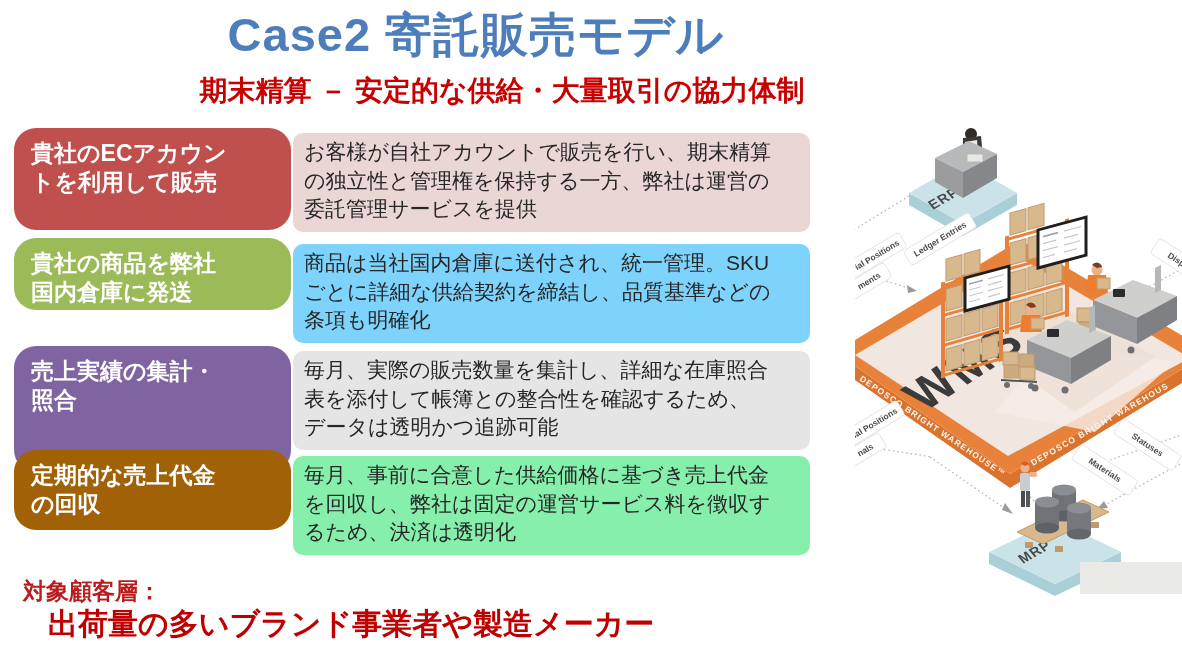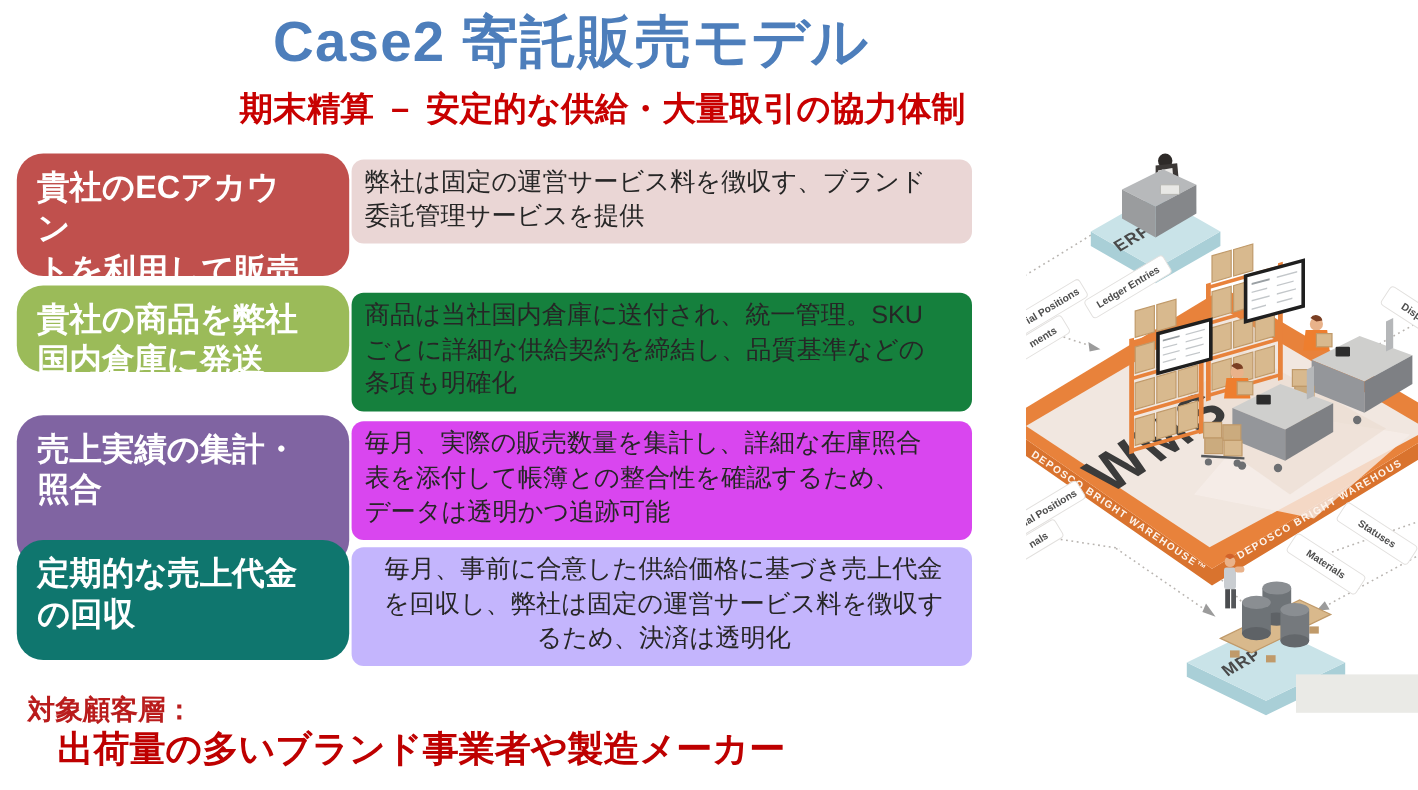--- a/index.html
+++ b/index.html
@@ -12,21 +12,21 @@
     position:absolute; top:4px; left:0; width:952px; text-align:center;
     font-size:47px; font-weight:bold; letter-spacing:1px;
   }
   .subtitle {
     position:absolute; top:72px; left:0; width:1004px; text-align:center;
     font-size:28px; font-weight:bold;
   }
   .row { position:absolute; left:0; width:830px; }
   .row-label {
     position:absolute; left:14px; width:277px; border-radius:22px;
-    color:#ffffff; font-weight:bold; font-size:27px; line-height:1.27;
+    color:#ffffff; font-weight:bold; font-size:23px; line-height:1.27;
     padding:11px 34px 0 17px;
   }
   .row-desc {
     position:absolute; left:293px; width:517px; border-radius:10px;
     color:#262626; font-size:21px; line-height:1.36; padding:5px 8px 8px 11px;
   }
   .footer-line1 { position:absolute; left:23px; top:576px; font-size:23px; font-weight:bold; }
   .footer-line2 { position:absolute; left:48px; top:604px; font-size:30px; font-weight:bold; }
   .illu { position:absolute; left:855px; top:112px; width:327px; height:492px; }
   .pill-text { font-size:8.5px; font-weight:bold; fill:#4d4d4d; }
@@ -39,55 +39,56 @@
 <div class="title" style="color: rgb(77, 126, 187);">Case2 寄託販売モデル</div>
 
 <div class="subtitle" style="color: rgb(200, 0, 0);">期末精算 － 安定的な供給・大量取引の協力体制</div>
 
 <div class="row" style="top:128px">
   <div class="row-label" style="top: 0px; height: 102px; background-color: rgb(192, 80, 77);">
     <div>貴社のECアカウン</div>
     <div>トを利用して販売</div>
   </div>
   <div class="row-desc" style="top: 5px; background-color: rgb(234, 214, 213);">
-    <div>弊社は固定の運営サービス料を徴収す、ブランド</div>
+    <div>お客様が自社アカウントで販売を行い、期末精算</div>
+    <div>の独立性と管理権を保持する一方、弊社は運営の</div>
     <div>委託管理サービスを提供</div>
   </div>
 </div>
 
 <div class="row" style="top:238px">
   <div class="row-label" style="top: 0px; height: 72px; background-color: rgb(155, 187, 89);">
     <div>貴社の商品を弊社</div>
     <div>国内倉庫に発送</div>
   </div>
-  <div class="row-desc" style="top: 6px; background-color: #15803d;">
+  <div class="row-desc" style="top: 6px; background-color: #7dd3fc;">
     <div>商品は当社国内倉庫に送付され、統一管理。SKU</div>
     <div>ごとに詳細な供給契約を締結し、品質基準などの</div>
     <div>条項も明確化</div>
   </div>
 </div>
 
 <div class="row" style="top:346px">
   <div class="row-label" style="top: 0px; height: 126px; background-color: rgb(128, 100, 162);">
     <div>売上実績の集計・</div>
     <div>照合</div>
   </div>
-  <div class="row-desc" style="top: 5px; background-color: #d946ef;">
+  <div class="row-desc" style="top: 5px; background-color: #e5e5e5;">
     <div>毎月、実際の販売数量を集計し、詳細な在庫照合</div>
     <div>表を添付して帳簿との整合性を確認するため、</div>
     <div>データは透明かつ追跡可能</div>
   </div>
 </div>
 
 <div class="row" style="top:450px">
-  <div class="row-label" style="top: 0px; height: 100px; background-color: #0f766e;">
+  <div class="row-label" style="top: 0px; height: 80px; background-color: #a16207;">
     <div>定期的な売上代金</div>
     <div>の回収</div>
   </div>
-  <div class="row-desc" style="top: 6px; background-color: #c4b5fd; text-align: center;">
+  <div class="row-desc" style="top: 6px; background-color: #86efac;">
     <div>毎月、事前に合意した供給価格に基づき売上代金</div>
     <div>を回収し、弊社は固定の運営サービス料を徴収す</div>
     <div>るため、決済は透明化</div>
   </div>
 </div>
 
 <div class="footer-line1" style="color: #b91c1c;">対象顧客層：</div>
 <div class="footer-line2" style="color: rgb(190, 0, 0);">出荷量の多いブランド事業者や製造メーカー</div>
 
 <svg class="illu" viewBox="0 0 327 492">

